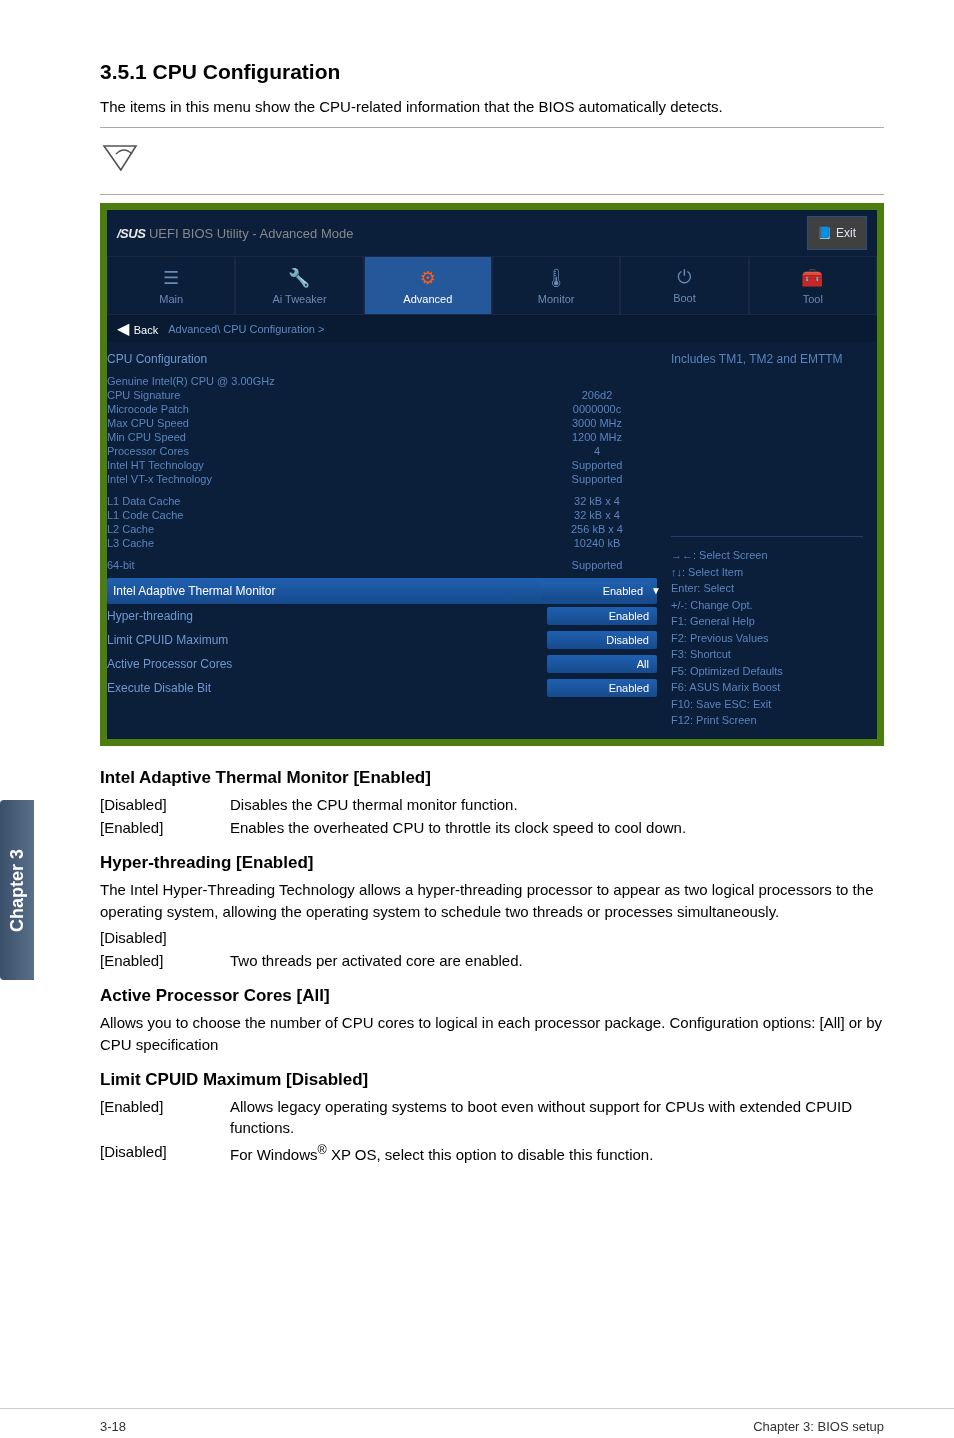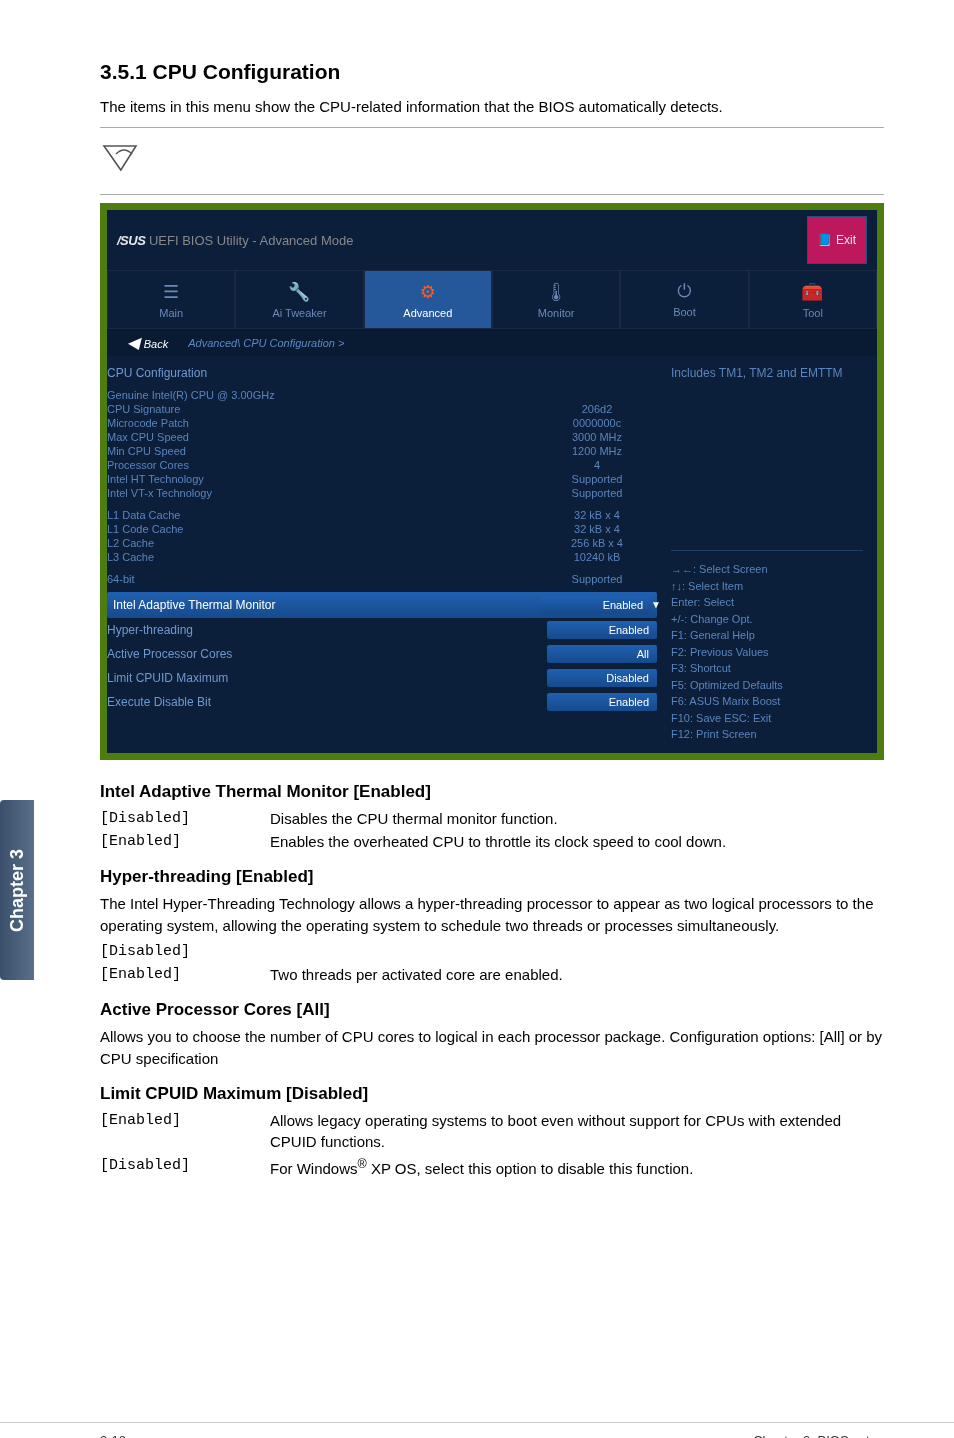--- a/index.html
+++ b/index.html
@@ -13,30 +13,30 @@
   .note-row { display: flex; align-items: center; gap: 14px; padding: 6px 0 8px 0; }
   .note-icon svg { width: 40px; height: 32px; }
   .note-text { font-size: 14px; }
   
   
   .bios { width: 784px; background: #0b1e3a; border: 7px solid #4d7c0f; font-family: Arial, sans-serif; font-size: 12px; color: #7fb8ff; margin-bottom: 22px; }
   .bios-titlebar { display: flex; justify-content: space-between; align-items: center; padding: 6px 10px; font-size: 13px; }
   .bios-title-left { color: #e7e7e7; }
   .bios-title-left .asus { font-weight: bold; font-style: italic; letter-spacing: -0.5px; }
   .bios-title-left .sub { color: #888; font-weight: normal; }
-  .bios-exit { background: #be185d; padding: 16px 10px; color: #dfe5f5; border: 1px solid #2a4d7b; font-size: 12px; }
+  .bios-exit { background: #404040; padding: 9px 10px; color: #dfe5f5; border: 1px solid #2a4d7b; font-size: 12px; }
   
   .bios-tabs { display: flex; }
   .bios-tab { flex: 1; text-align: center; padding: 10px 0 8px 0; border: 1px solid #1a2845; color: #6a8ab5; position: relative; }
   .bios-tab.active { background: #24589a; color: #fff; }
   .bios-tab .ico { font-size: 18px; display: block; margin-bottom: 3px; }
   .bios-tab.active .ico { color: #ff5a1a; }
   .bios-tab .lbl { font-size: 11px; }
   
-  .bios-sub { background: #091a33; padding: 4px 20px; color: #5d89c2; font-size: 11px; display: flex; align-items: center; gap: 20px; font-style: italic; }
+  .bios-sub { background: #091a33; padding: 4px 10px; color: #5d89c2; font-size: 11px; display: flex; align-items: center; gap: 10px; }
   .bios-sub .back-ico { color: #fff; font-size: 16px; }
   
   .bios-body { display: flex; }
   .bios-left { flex: 1; padding: 10px 0; }
   .bios-right { width: 220px; padding: 10px 14px; border-left: 0; color: #5a84bd; }
   .bios-right hr { border: none; border-top: 1px solid #234068; margin: 10px 0; }
   .bios-heading { color: #6f98cf; margin-bottom: 8px; }
   
   .info-row { display: flex; justify-content: space-between; color: #5a84bd; padding: 1px 0; font-size: 11px; }
   .info-row .v { width: 120px; text-align: center; }
@@ -45,22 +45,22 @@
   .opt-row.sel { background: linear-gradient(#2060b0, #164a8c); color: #fff; padding: 4px 6px; border-radius: 2px; gap: 35px; }
   .opt-btn { background: linear-gradient(#2060b0, #164a8c); color: #fff; padding: 3px 8px; border-radius: 2px; min-width: 110px; text-align: right; font-size: 11px; position: relative; }
   .opt-btn .caret { position: absolute; right: -10px; top: 3px; color: #fff; font-size: 10px; }
   
   .help-list { font-size: 11px; line-height: 1.5; }
   .help-list div { color: #5a84bd; }
   
   
   h3.sub { font-size: 17px; font-weight: bold; margin: 14px 0 6px 0; }
   .dl-row { display: flex; font-size: 15px; line-height: 1.45; margin: 2px 0; }
-  .dl-row .dt { width: 130px; flex-shrink: 0; font-family: Liberation Mono, monospace; }
-  .dl-row .dd { flex: 1; margin-left: 40px; }
+  .dl-row .dt { width: 130px; flex-shrink: 0; }
+  .dl-row .dd { flex: 1; }
   p.body { font-size: 15px; line-height: 1.45; margin: 4px 0; }
   
   
   .side-tab { position: absolute; left: 0; top: 800px; width: 34px; height: 180px; background: linear-gradient(to right, #5a6f8a, #3a4f6a); color: #fff; writing-mode: vertical-rl; text-orientation: mixed; display: flex; align-items: center; justify-content: center; font-weight: bold; font-size: 18px; border-radius: 0 4px 4px 0; transform: rotate(180deg); }
   
   .footer { display: flex; justify-content: space-between; padding: 10px 70px 30px 100px; font-size: 13px; color: #333; border-top: 1px solid #ccc; margin-top: 200px; }
 </style>
 </head>
 <body>
 
@@ -167,26 +167,26 @@
         <div id="bios-opts">
             <div class="opt-row sel">
               <span>Intel Adaptive Thermal Monitor</span>
               <span class="opt-btn">Enabled<span class="caret">▼</span></span>
             </div>
             <div class="opt-row">
               <span>Hyper-threading</span>
               <span class="opt-btn">Enabled</span>
             </div>
             <div class="opt-row">
+              <span>Limit CPUID Maximum</span>
+              <span class="opt-btn">Disabled</span>
+            </div>
+            <div class="opt-row">
               <span>Active Processor Cores</span>
               <span class="opt-btn">All</span>
-            </div>
-            <div class="opt-row">
-              <span>Limit CPUID Maximum</span>
-              <span class="opt-btn">Disabled</span>
             </div>
             <div class="opt-row">
               <span>Execute Disable Bit</span>
               <span class="opt-btn">Enabled</span>
             </div>
           </div>
       </div>
       <div class="bios-right">
         <div>Includes TM1, TM2 and EMTTM</div>
         <div style="height:160px"></div>

